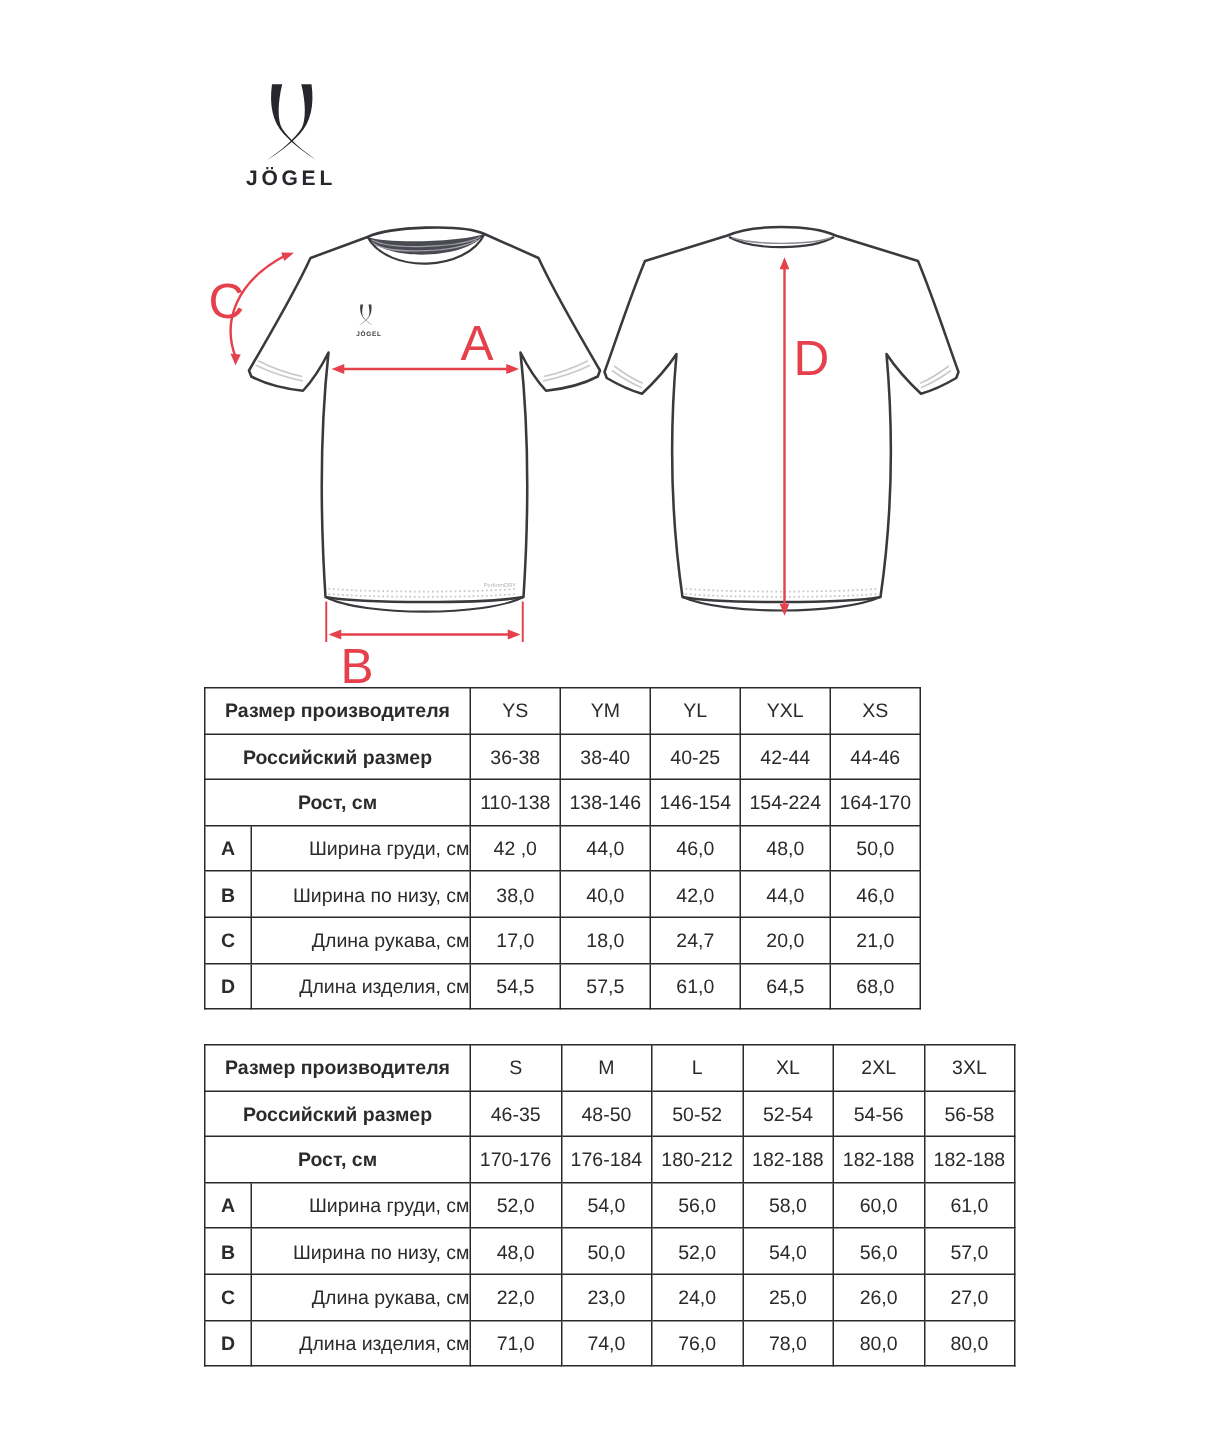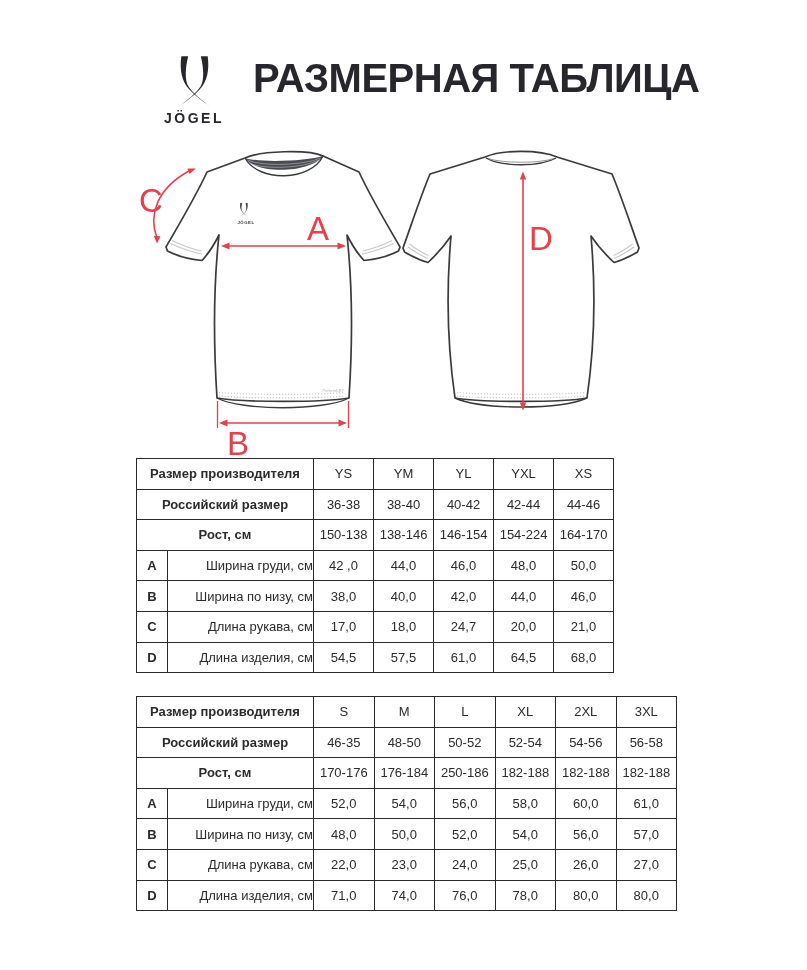--- a/index.html
+++ b/index.html
@@ -58,21 +58,20 @@
 <div class="page">
 
   <div class="brand">
     <svg width="39" height="51" viewBox="0 0 40 52">
       <path class="glyph" d="M6.5 0 C4.5 14 7 26 14.5 34 C21 41 29 47 37 52 C27 45 18.5 38 13.5 30.5 C10 24.5 10.5 12 13.5 0 Z"></path>
       <path class="glyph" d="M33.5 0 C35.5 14 33 26 25.5 34 C19 41 11 47 3 52 C13 45 21.5 38 26.5 30.5 C30 24.5 29.5 12 26.5 0 Z"></path>
     </svg>
     <div class="brand-name">JÖGEL</div>
   </div>
 
-  <div class="title">РАЗМЕРНАЯ ТАБЛИЦА</div>
 
   <svg class="figure" width="550" height="312" viewBox="0 0 550 312">
 
     <g>
       <path class="shirt" d="M115 12 L77 26 C65 52 48 80 36 101 L37.5 105 C46 109.5 58 113 72 114.5 C79 107 85 97 89 89 C84 135 83 190 87 252 C112 256.5 194 256.5 219 252 C223 190 222 135 217 89 C221 97 227 107 234 114.5 C248 113 260 109.5 268.5 105 L270 101 C258 80 241 52 229 26 L193 10 C178 3 130 5 115 12 Z"></path>
 
       <path class="seam" d="M87 252 C112 265 194 265 219 252"></path>
 
       <path class="collar-band" d="M115 12 C130 17 178 15 193 10 C181 27 127 29 115 12 Z"></path>
       <path class="collar-rib" d="M118 14 C131 21 177 19 190 12"></path>
@@ -156,27 +155,27 @@
           <td>YS</td>
           <td>YM</td>
           <td>YL</td>
           <td>YXL</td>
           <td>XS</td>
         </tr>
         <tr>
           <td class="lbl" colspan="2">Российский размер</td>
           <td>36-38</td>
           <td>38-40</td>
-          <td>40-42</td>
+          <td>40-25</td>
           <td>42-44</td>
           <td>44-46</td>
         </tr>
         <tr>
           <td class="lbl" colspan="2">Рост, см</td>
-          <td>150-138</td>
+          <td>110-138</td>
           <td>138-146</td>
           <td>146-154</td>
           <td>154-224</td>
           <td>164-170</td>
         </tr>
         <tr>
           <td class="letter">A</td>
           <td class="desc">Ширина груди, см</td>
           <td>42 ,0</td>
           <td>44,0</td>
@@ -240,21 +239,21 @@
           <td>48-50</td>
           <td>50-52</td>
           <td>52-54</td>
           <td>54-56</td>
           <td>56-58</td>
         </tr>
         <tr>
           <td class="lbl" colspan="2">Рост, см</td>
           <td>170-176</td>
           <td>176-184</td>
-          <td>250-186</td>
+          <td>180-212</td>
           <td>182-188</td>
           <td>182-188</td>
           <td>182-188</td>
         </tr>
         <tr>
           <td class="letter">A</td>
           <td class="desc">Ширина груди, см</td>
           <td>52,0</td>
           <td>54,0</td>
           <td>56,0</td>

